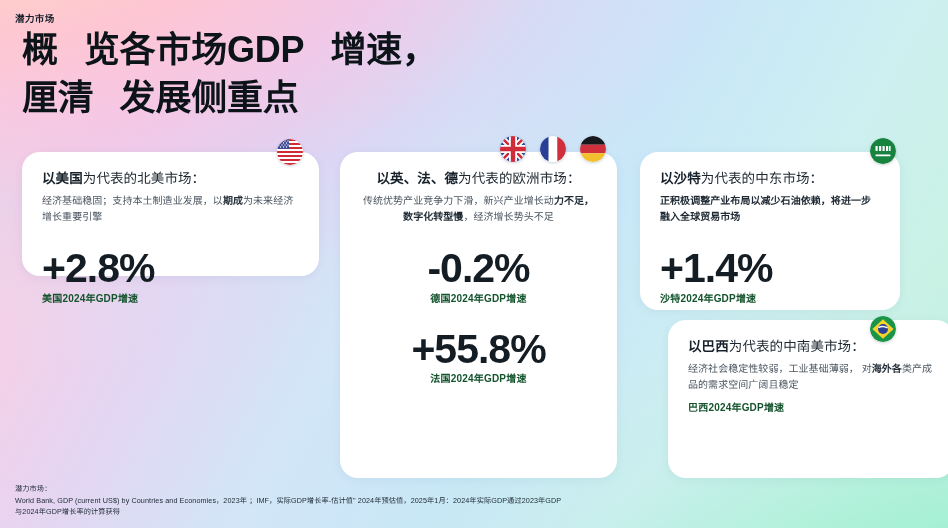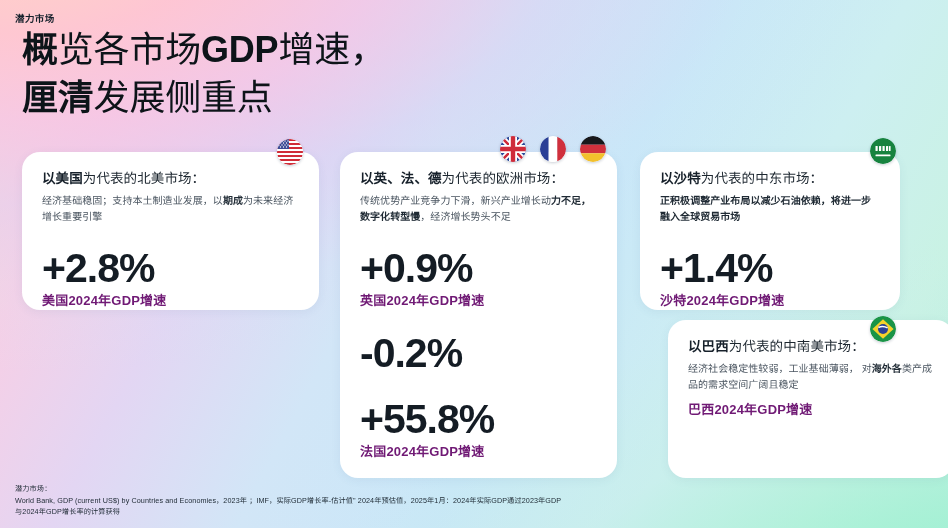--- a/index.html
+++ b/index.html
@@ -43,33 +43,33 @@
     position: absolute;
     left: 22px;
     top: 26px;
     font-size: 36px;
     line-height: 1.34;
     color: #0d1419;
     letter-spacing: -0.2px;
     white-space: pre-line;
   }
   .headline .hl-strong { font-weight: 700; }
-  .headline .hl-light  { font-weight: 400; }
+  .headline .hl-light  { font-weight: 700; margin-left: 26px; }
 
   
   .card {
     position: absolute;
     background: #ffffff;
     border-radius: 18px;
     box-shadow: 0 2px 10px rgba(70,100,140,0.08);
     padding: 18px 20px 16px 20px;
   }
 
-  #card-na   { left: 22px;  top: 152px; width: 297px; height: 158px; }
-  #card-eu   { left: 340px; top: 152px; width: 277px; height: 326px; }
+  #card-na   { left: 22px;  top: 152px; width: 297px; height: 124px; }
+  #card-eu   { left: 340px; top: 152px; width: 277px; height: 326px; text-align: center; }
   #card-me   { left: 640px; top: 152px; width: 260px; height: 158px; }
   #card-sa   { left: 668px; top: 320px; width: 286px; height: 158px; }
 
   .card-title {
     font-size: 13.5px;
     line-height: 1.35;
     color: #17212b;
     margin-bottom: 5px;
     letter-spacing: 0.1px;
   }
@@ -91,23 +91,23 @@
 
   .stat-value {
     font-size: 41px;
     font-weight: 700;
     color: #141c24;
     line-height: 1.06;
     letter-spacing: -1px;
     margin-top: 23px;
   }
   .stat-label {
-    font-size: 13px;
+    font-size: 10px;
     font-weight: 700;
-    color: #701a75;
+    color: #14532d;
     margin-top: -1px;
     letter-spacing: 0.2px;
   }
 
   
   .flag {
     position: absolute;
     width: 26px;
     height: 26px;
     border-radius: 50%;
@@ -151,25 +151,22 @@
     <div class="stat">
       <div class="stat-value">+2.8%</div>
       <div class="stat-label">美国2024年GDP增速</div>
     </div>
   </div>
 
   <div class="card" id="card-eu">
     <div class="card-title"><span class="t-b">以</span><span class="t-b">英、法、德</span><span class="t-n">为代表的欧洲市场：</span></div>
     <div class="card-desc"><span class="d-n">传统优势产业竞争力下滑，新兴产业增长动</span><span class="d-b">力不足，数字化转型慢</span><span class="d-n">，经济增长势头不足</span></div>
     <div class="stat">
-      <div class="stat-value">+0.9%</div>
-      <div class="stat-label">英国2024年GDP增速</div>
-    </div>
-    <div class="stat">
       <div class="stat-value">-0.2%</div>
+      <div class="stat-label">德国2024年GDP增速</div>
     </div>
     <div class="stat">
       <div class="stat-value">+55.8%</div>
       <div class="stat-label">法国2024年GDP增速</div>
     </div>
   </div>
 
   <div class="card" id="card-me">
     <div class="card-title"><span class="t-b">以</span><span class="t-b">沙特</span><span class="t-n">为代表的中东市场：</span></div>
     <div class="card-desc"><span class="d-b">正积极调整产业布局以减少石油依赖，</span><span class="d-b">将进一步融入全球贸易市场</span></div>

